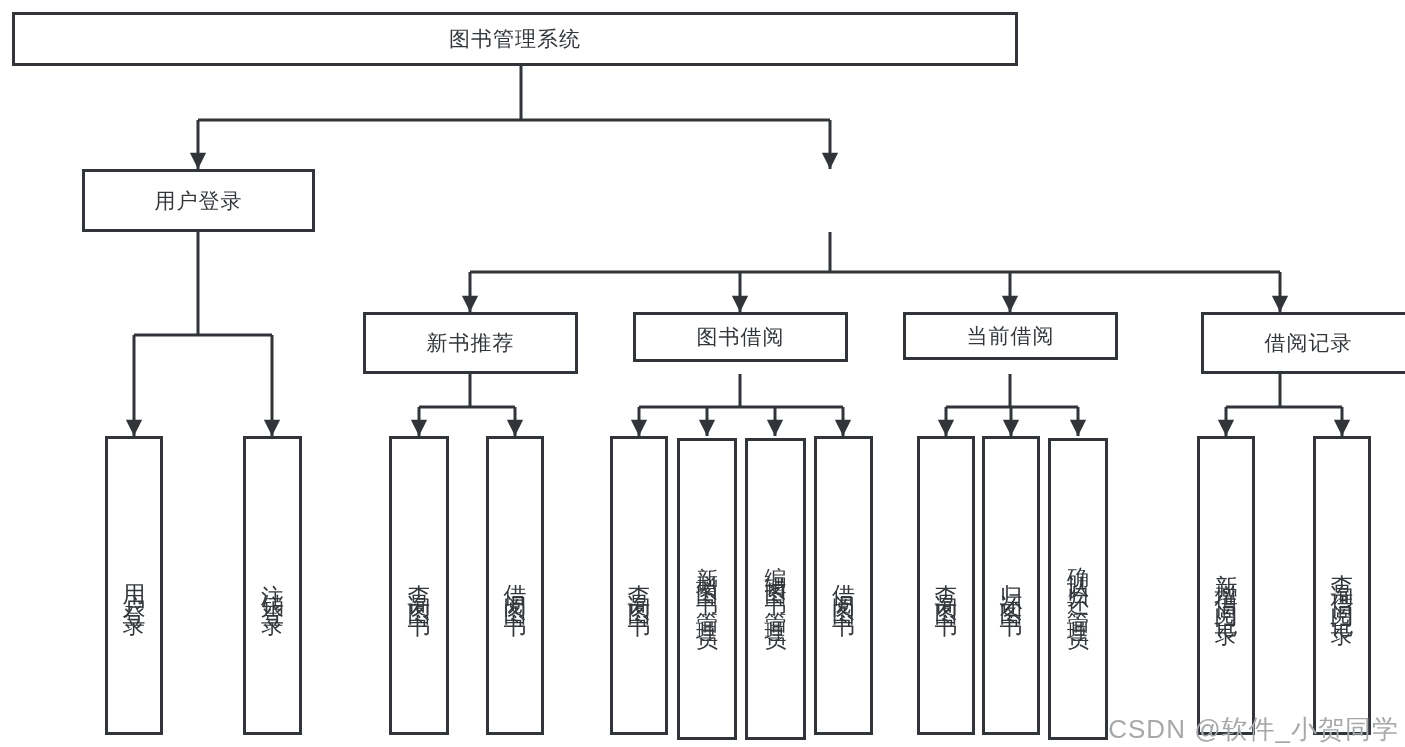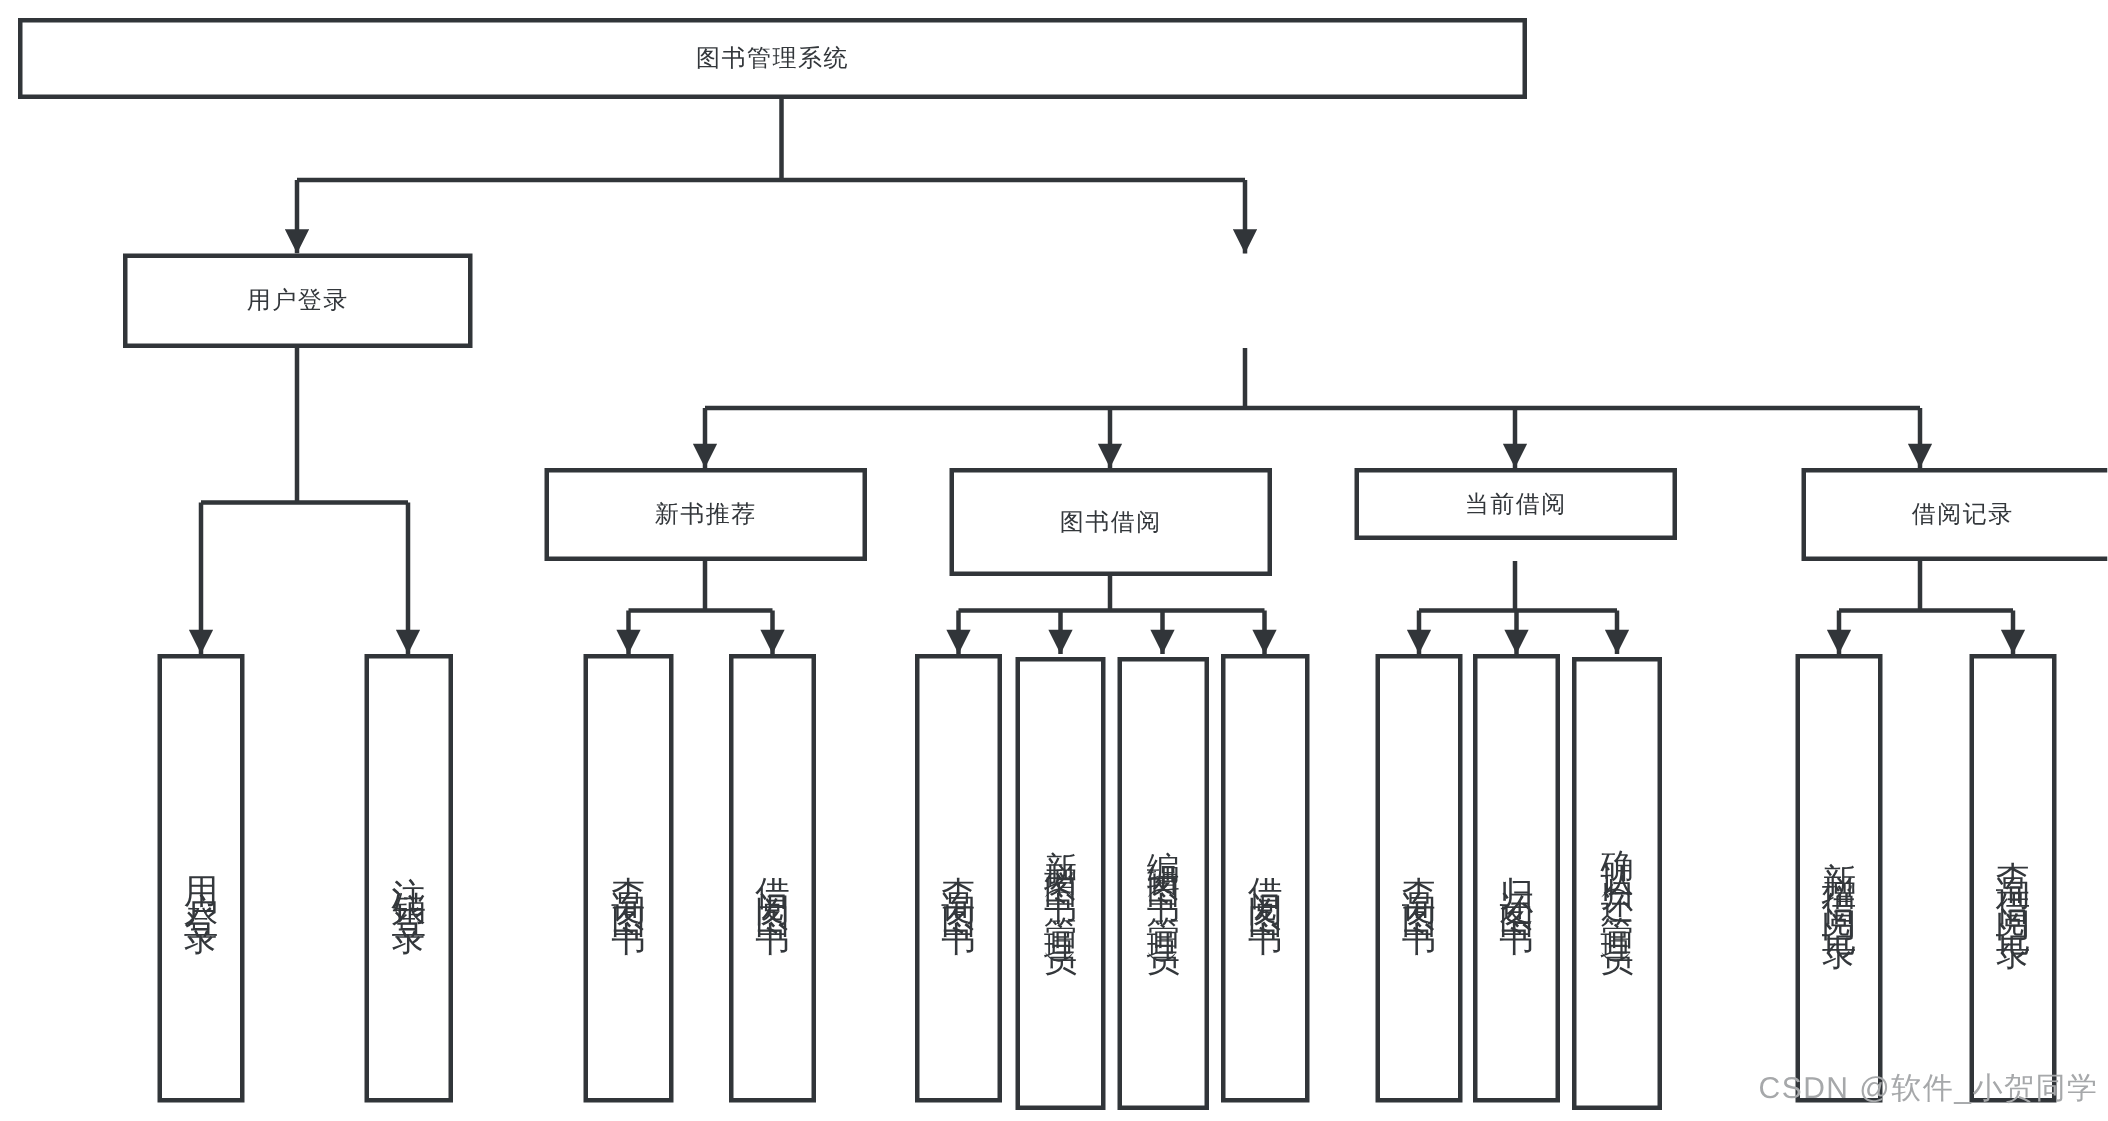--- a/index.html
+++ b/index.html
@@ -22,41 +22,41 @@
     position: absolute;
     background: #ffffff;
     border: 3px solid #313539;
     box-sizing: border-box;
     display: flex;
     align-items: center;
     justify-content: center;
     z-index: 2;
   }
   .h-box .label {
-    font-size: 16px;
+    font-size: 21px;
     letter-spacing: 1px;
     white-space: nowrap;
   }
   .root-box { left: 12px; top: 12px; width: 1006px; height: 54px; }
   .v-box .label {
     writing-mode: vertical-rl;
     text-orientation: mixed;
     font-size: 23px;
     letter-spacing: 10px;
     white-space: nowrap;
     line-height: 1;
   }
   .v-box { top: 436px; height: 299px; }
   .v-box.admin { top: 438px; height: 302px; }
   .v-box.admin .label { font-size: 22px; letter-spacing: 9px; }
   .watermark {
     position: absolute;
     top: 712px;
     right: 6px;
-    font-size: 20px;
+    font-size: 26px;
     letter-spacing: 1px;
     color: #a6a8aa;
     z-index: 5;
     white-space: nowrap;
   }
 </style>
 </head>
 <body>
 
 <div class="stage">
@@ -108,21 +108,21 @@
     <span class="label">图书管理系统</span>
   </div>
 
   <div class="box h-box" style="left:82px; top:169px; width:233px; height:63px;">
     <span class="label">用户登录</span>
   </div>
 
   <div class="box h-box" style="left:363px; top:312px; width:215px; height:62px;">
     <span class="label">新书推荐</span>
   </div>
-  <div class="box h-box" style="left:633px; top:312px; width:215px; height:72px;">
+  <div class="box h-box" style="left:633px; top:312px; width:215px; height:50px;">
     <span class="label">图书借阅</span>
   </div>
   <div class="box h-box" style="left:903px; top:312px; width:215px; height:48px;">
     <span class="label">当前借阅</span>
   </div>
   <div class="box h-box" style="left:1173px; top:312px; width:215px; height:62px;margin-left:28px;">
     <span class="label">借阅记录</span>
   </div>
 
   <div class="box v-box" style="left:105px; width:58px;">

